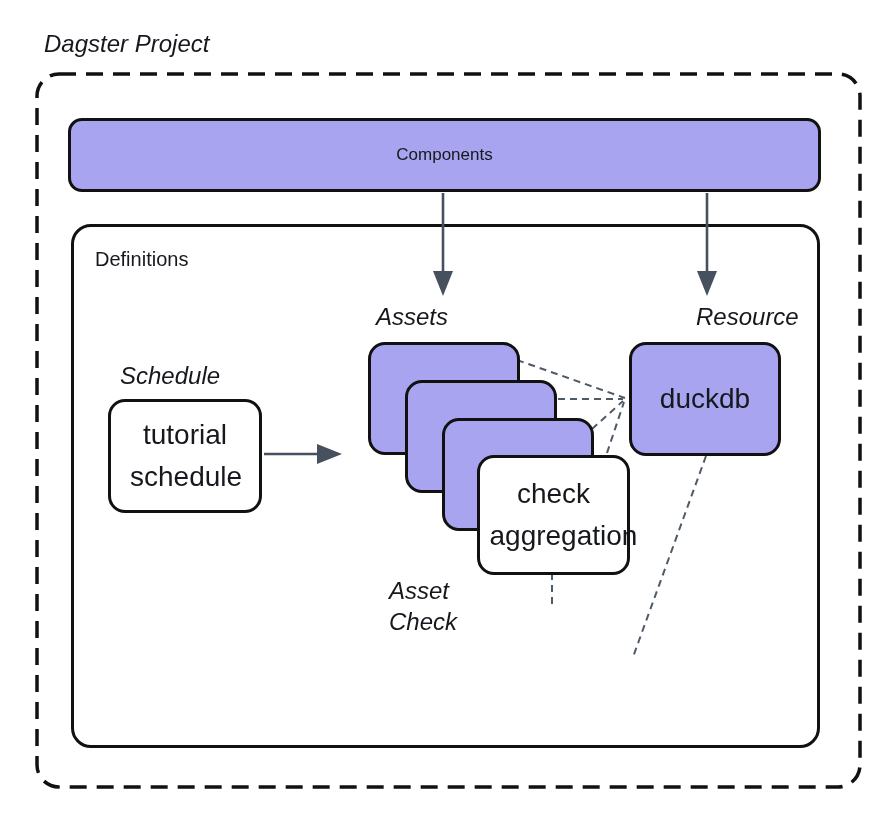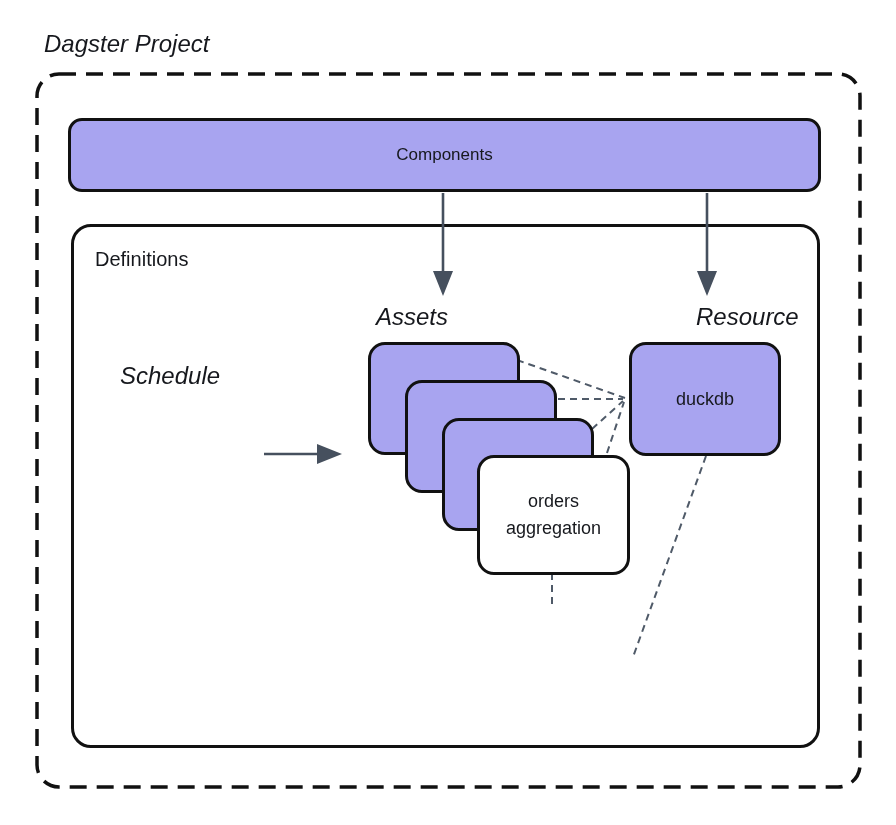--- a/index.html
+++ b/index.html
@@ -104,21 +104,21 @@
   .label-asset-check{ left:389px; top:576px; width:84px; }
   .node{
     position:absolute;
     box-sizing:border-box;
     border:3.5px solid var(--ink);
     border-radius:17px;
     display:flex;
     align-items:center;
     justify-content:center;
     text-align:center;
-    font-size:18px;
+    font-size:28px;
     line-height:1.5;
     z-index:3;
     background:#ffffff;
   }
   .node.purple{ background:var(--purple); }
   .node-text{ max-width:128px; }
   .node-tutorial{ left:108px; top:399px; width:154px; height:114px; }
   .stack-card{
     position:absolute;
     box-sizing:border-box;
@@ -173,28 +173,32 @@
   <div class="components-bar">
     <span>Components</span>
   </div>
 
   <div class="definitions-box"></div>
   <div class="definitions-label">Definitions</div>
 
   <div class="section-label label-schedule">Schedule</div>
   <div class="section-label label-assets">Assets</div>
   <div class="section-label label-resource">Resource</div>
-
+  <div class="section-label label-asset-check">Asset Check</div>
+
+  <div class="node node-tutorial">
+    <span class="node-text" style="max-width:110px">tutorial schedule</span>
+  </div>
 
   <div class="stack-card stack-1"></div>
   <div class="stack-card stack-2"></div>
   <div class="stack-card stack-3"></div>
 
   <div class="node node-orders-agg">
-    <span class="node-text">orders aggregation</span>
+    <span class="node-text">check aggregation</span>
   </div>
 
   <div class="node purple node-duckdb">
     <span class="node-text">duckdb</span>
   </div>
 
 
 </div>
 
 </body></html>

